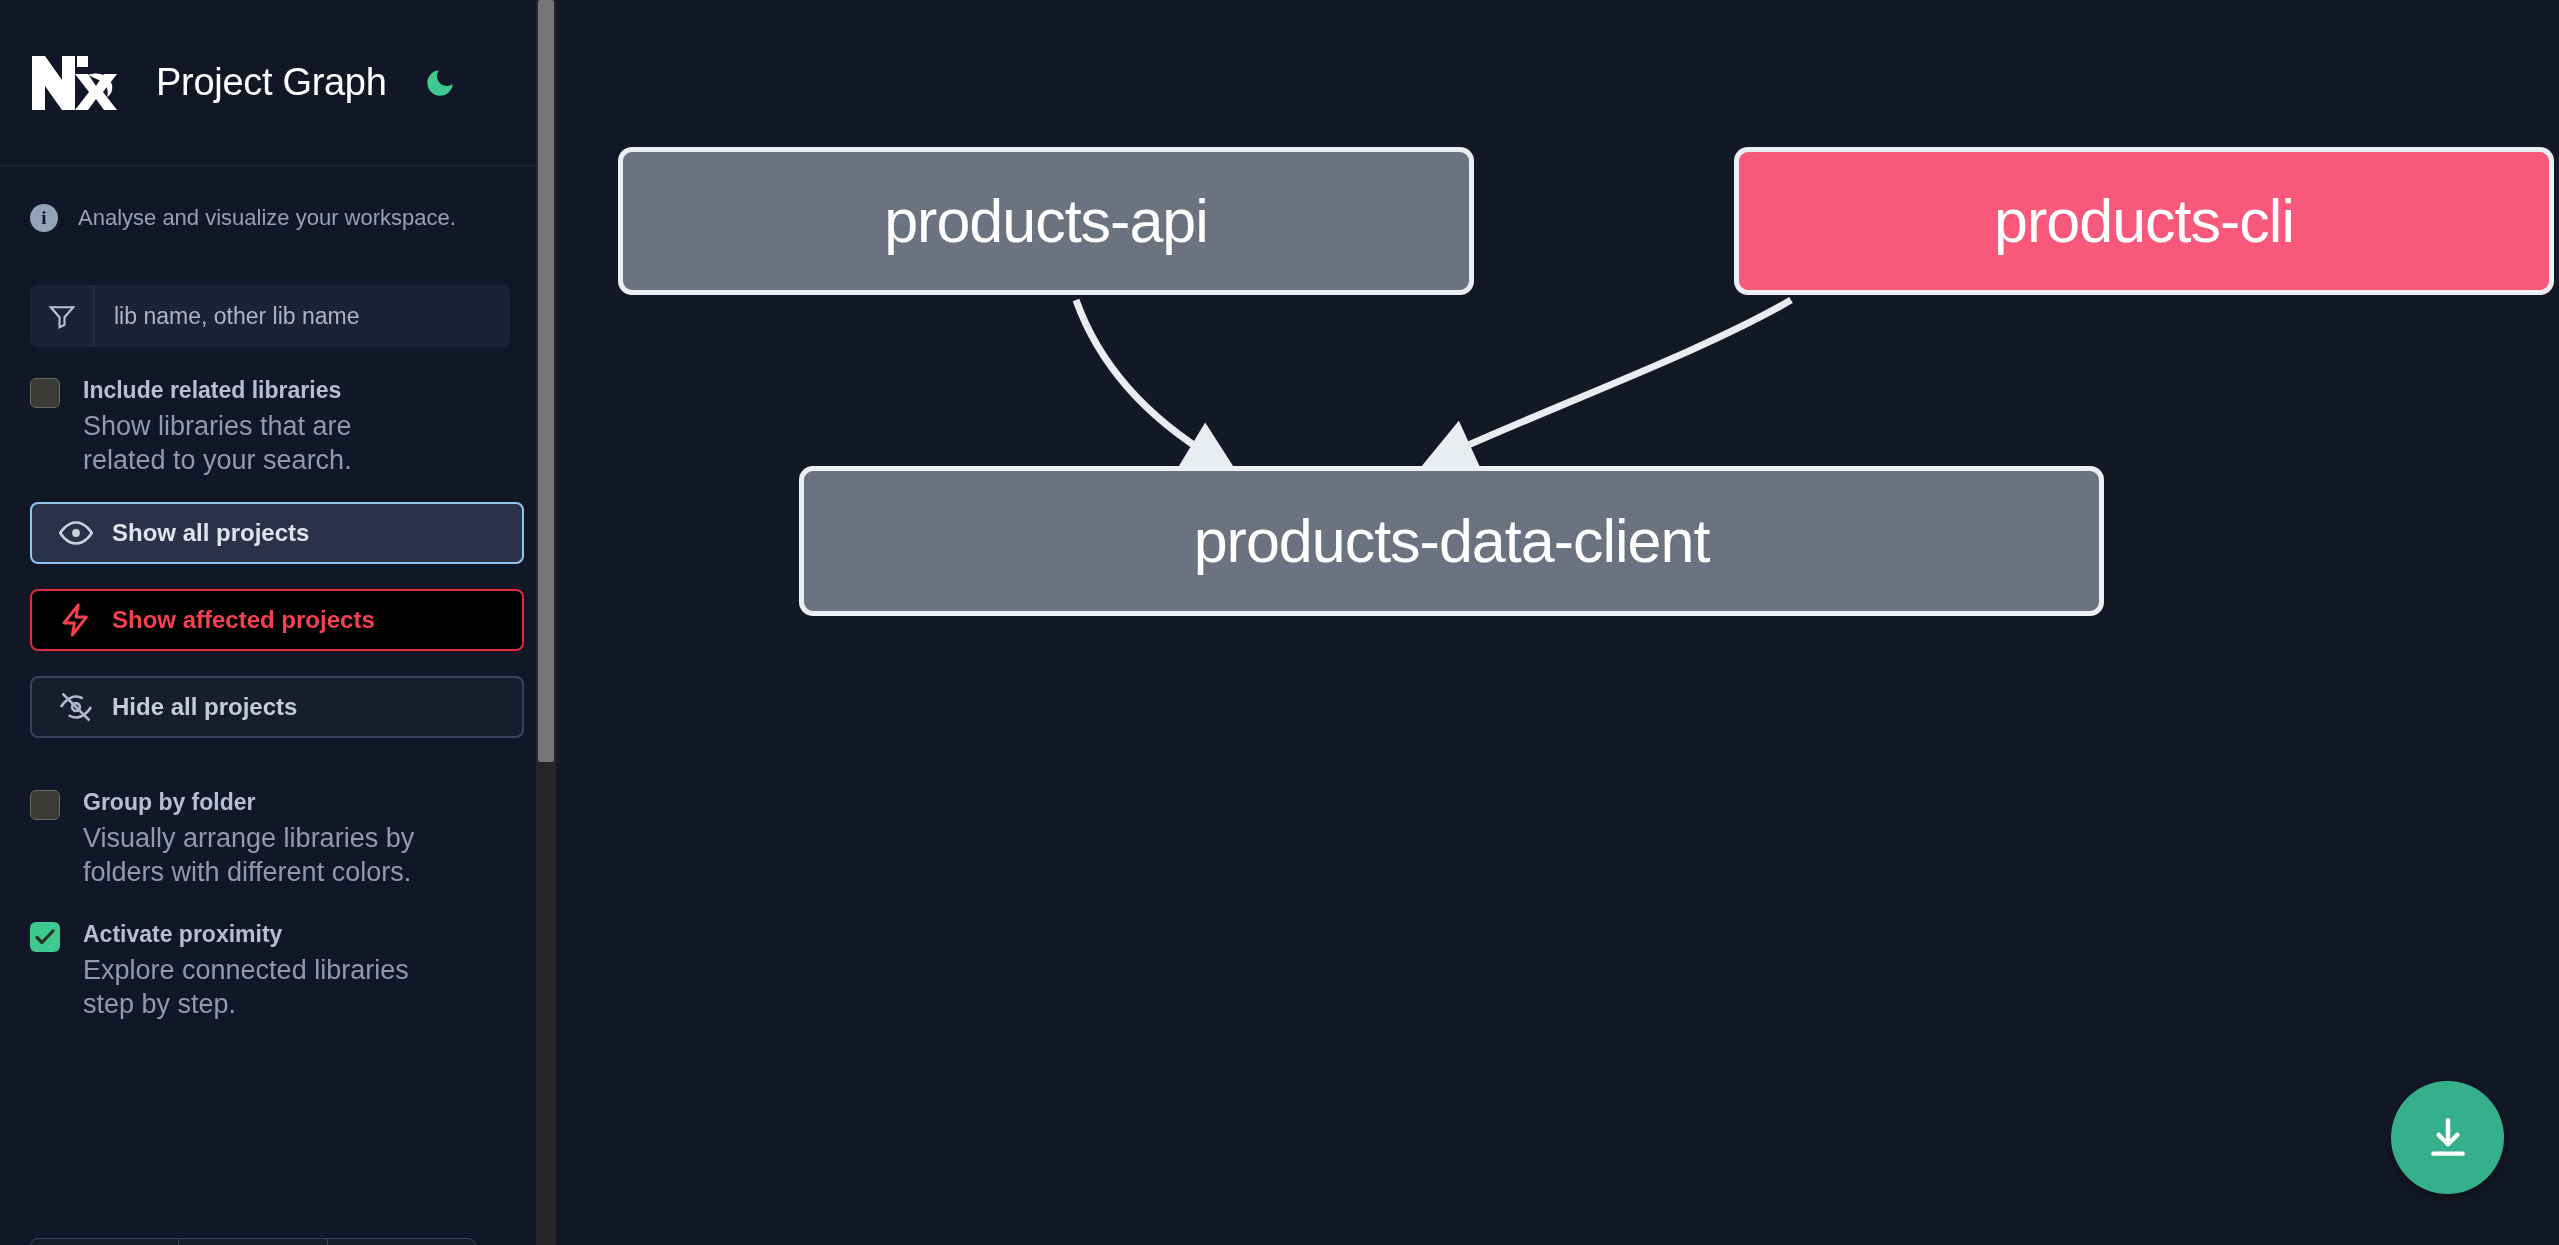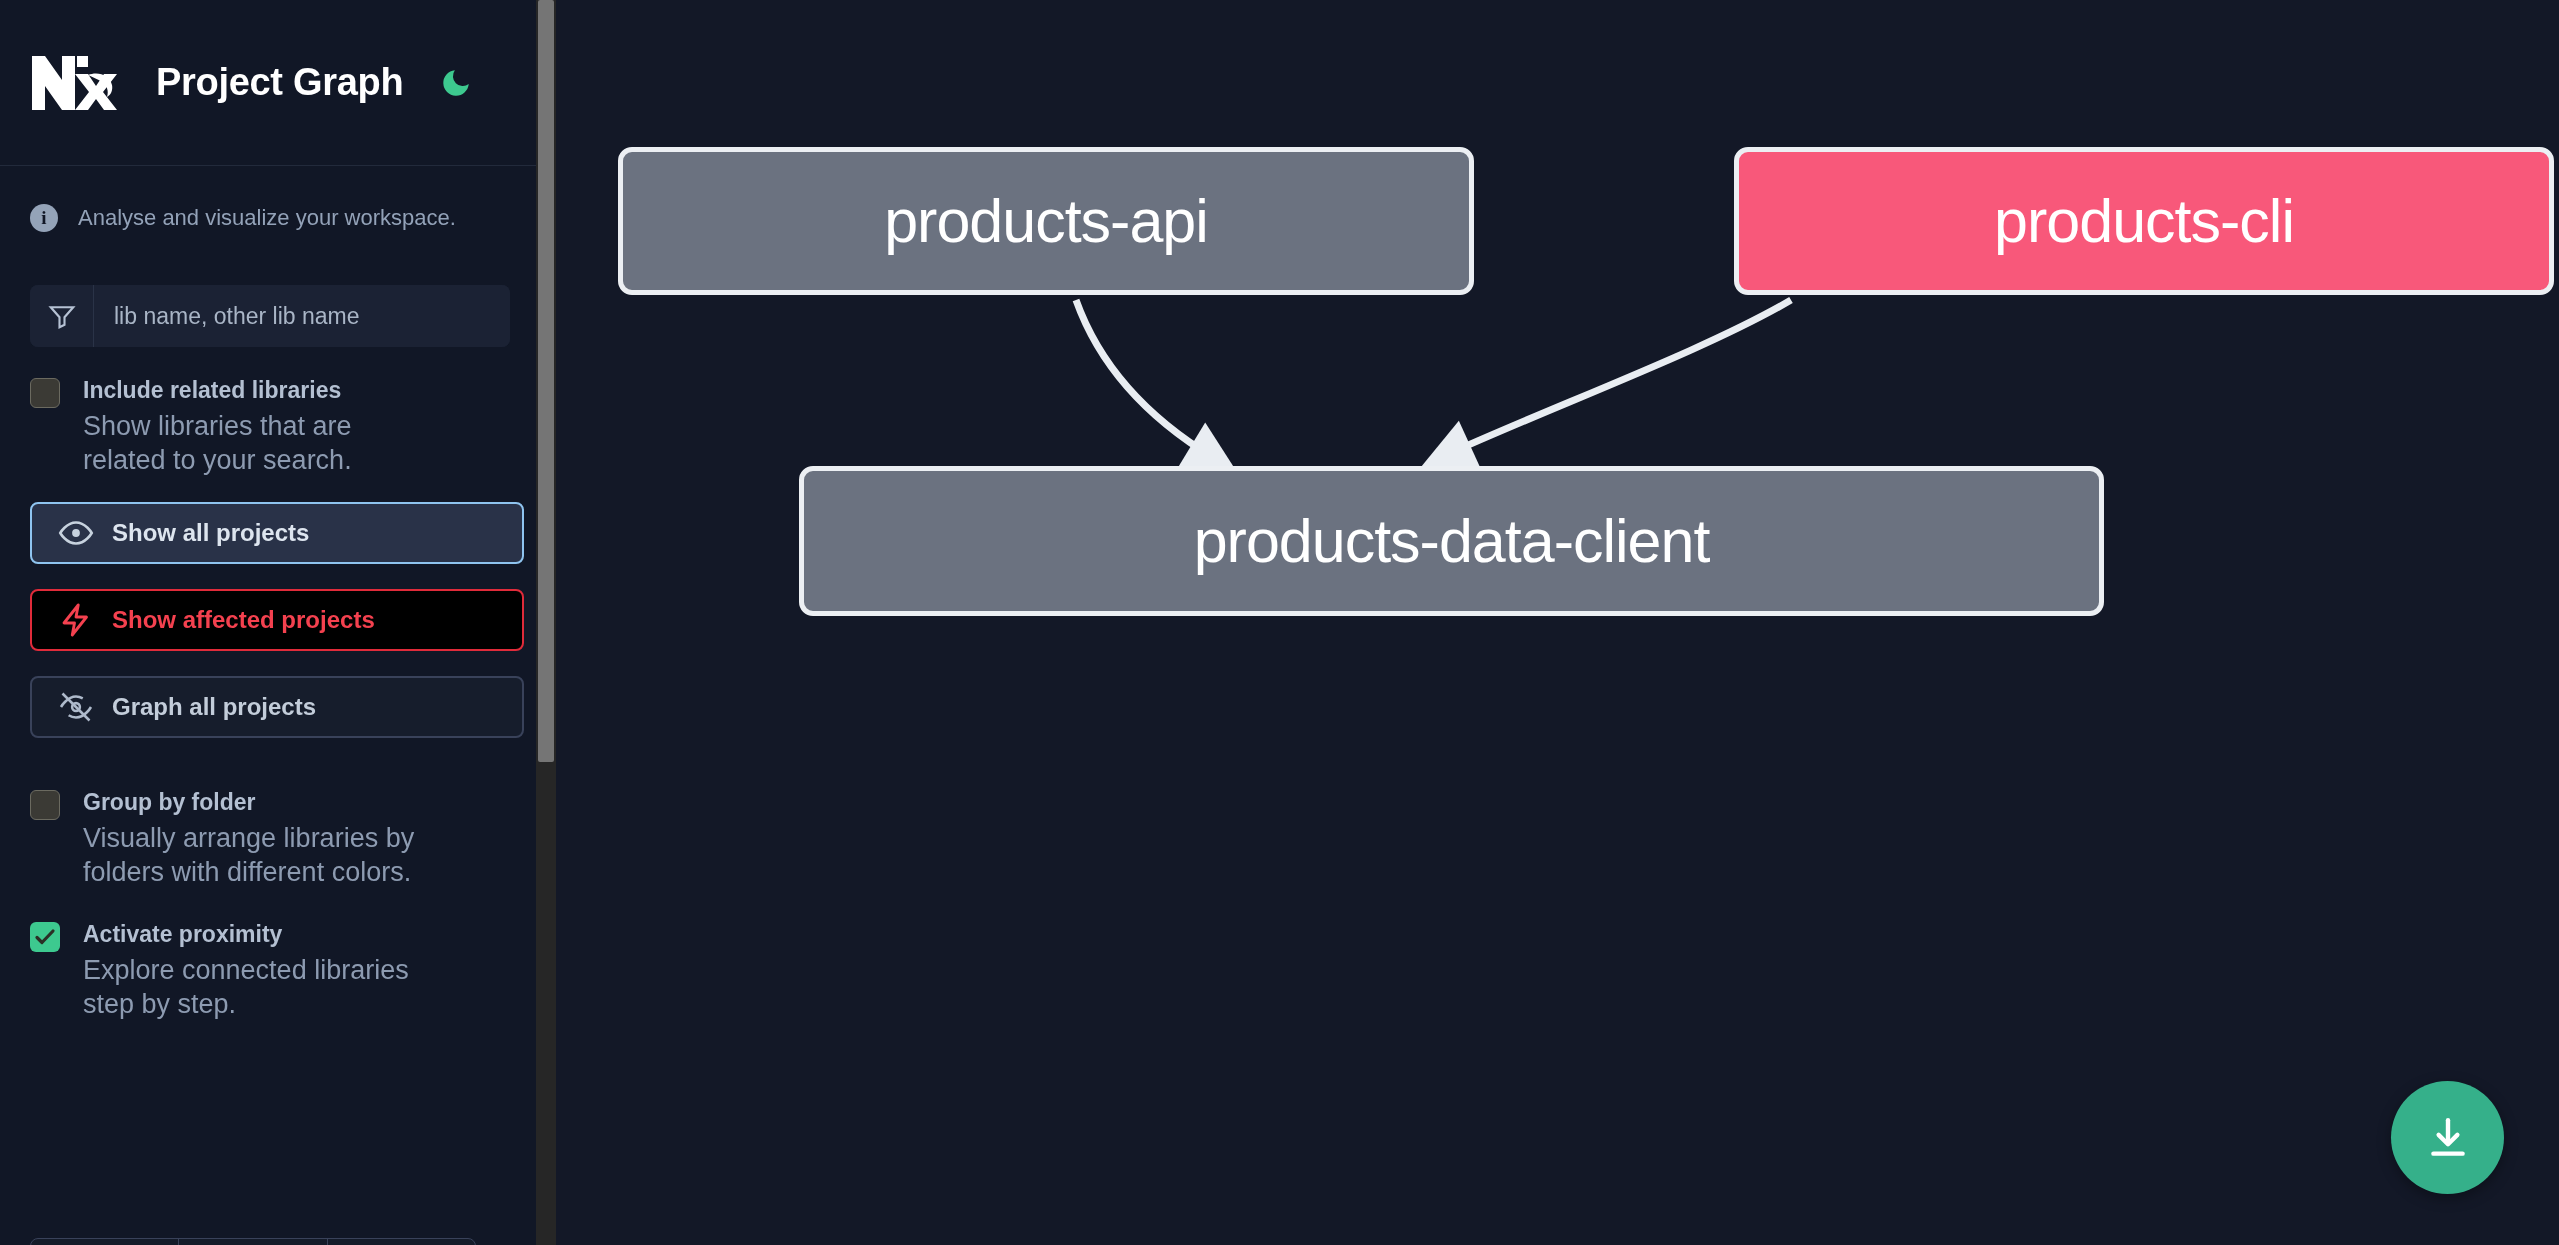--- a/index.html
+++ b/index.html
@@ -23,21 +23,21 @@
 
   .sb-header {
     height: 166px;
     display: flex; align-items: center;
     padding-left: 30px;
     border-bottom: 1px solid #1e2troy;
     border-bottom: 1px solid #222a3b;
   }
   .nx-logo { width: 90px; height: 58px; flex: 0 0 auto; }
   .sb-title {
-    font-size: 38px; font-weight: 700; color: #ffffff;
+    font-size: 38px; font-weight: 400; color: #ffffff;
     margin-left: 36px; letter-spacing: -0.3px;
     white-space: nowrap;
   }
   .theme-toggle {
     margin-left: 34px; width: 38px; height: 38px;
     display: flex; align-items: center; justify-content: center;
     cursor: pointer;
   }
 
   .sb-body { padding: 0 30px; }
@@ -255,21 +255,21 @@
         </div>
 
         <div class="btn btn-hide-all">
           <span class="bico">
             <svg width="36" height="36" viewBox="0 0 24 24" fill="none" stroke="#aebacb" stroke-width="1.7">
               <path d="M2 12s4-7 10-7c1.7 0 3.2.5 4.5 1.2M22 12s-4 7-10 7c-1.9 0-3.5-.6-4.9-1.5"></path>
               <circle cx="12" cy="12" r="2.6"></circle>
               <path d="M3 3l18 18"></path>
             </svg>
           </span>
-          <span class="blabel">Graph all projects</span>
+          <span class="blabel">Hide all projects</span>
         </div>
 
         <div class="opt-row" style="margin-top:49px">
           <div class="cb cb-off"></div>
           <div class="opt-texts">
             <div class="opt-label">Group by folder</div>
             <div class="opt-desc">Visually arrange libraries by folders with different colors.</div>
           </div>
         </div>
 

